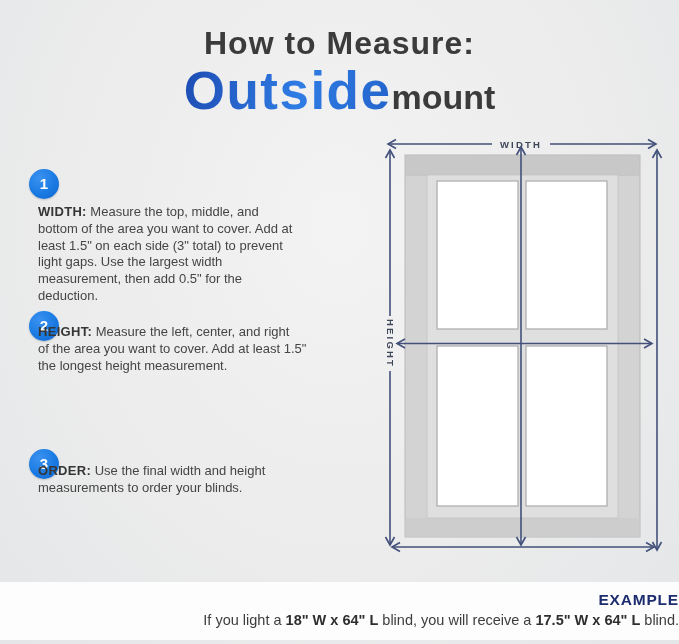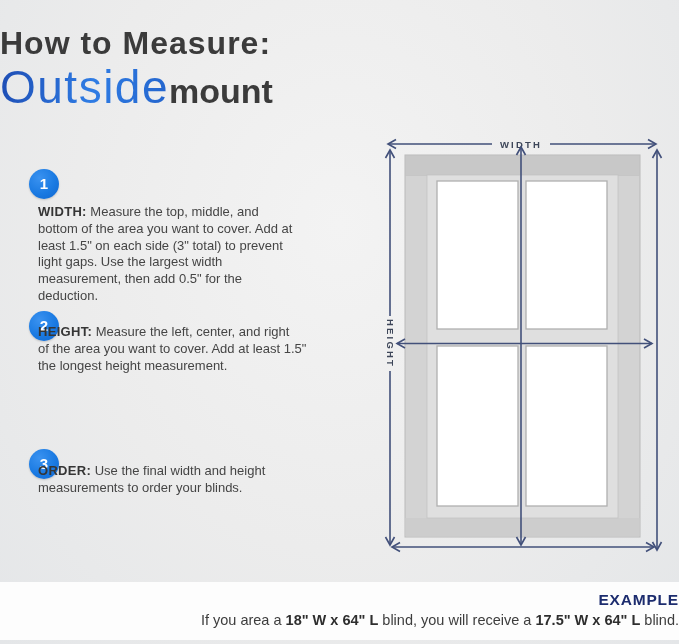--- a/index.html
+++ b/index.html
@@ -3,27 +3,27 @@
 <meta charset="utf-8">
 <style>
   * { margin:0; padding:0; box-sizing:border-box; }
   body { font-family:"Liberation Sans", sans-serif; }
   .page{
     position:relative; width:679px; height:644px; overflow:hidden;
     background: radial-gradient(ellipse at 50% 35%, #f3f3f3 0%, #ececec 55%, #e4e6e8 100%);
     color:#414141;
   }
   
-  .title-block{ position:absolute; top:27px; left:0; width:679px; }
+  .title-block{ position:absolute; top:27px; left:0; width:679px; text-align:center; }
   .title-line1{
     font-size:32px; font-weight:600; letter-spacing:1px; color:#3b3b3b; line-height:1.05;
   }
   .title-line2{ margin-top:2px; line-height:1.05; }
   .title-highlight{
-    font-size:46px; font-weight:400; letter-spacing:1.5px;
+    font-size:53px; font-weight:700; letter-spacing:1.5px;
     background:linear-gradient(100deg,#1d4cb3 0%,#2f7ce4 55%,#2364cc 100%);
     -webkit-background-clip:text; background-clip:text;
     color:transparent; -webkit-text-fill-color:transparent;
   }
   .title-suffix{ font-size:34px; font-weight:600; color:#3b3b3b; }
 
   
   .step-badge{
     position:absolute; left:29px; width:30px; height:30px; border-radius:50%;
     background:radial-gradient(circle at 35% 30%, #3a92f0 0%, #1a7ae2 55%, #1066cf 100%);
@@ -136,17 +136,17 @@
     <g>
       <path class="mline" d="M22 218.5 H277"></path>
       <path class="mline" d="M30 214 L22 218.5 L30 223"></path>
       <path class="mline" d="M269 214 L277 218.5 L269 223"></path>
     </g>
   </svg>
 
   <div class="example-band">
     <div class="example-heading">EXAMPLE</div>
     <div class="example-text">
-      <span>If you area a </span><b>18" W x 64" L</b><span> blind, you will receive a </span><b>17.5" W x 64" L</b><span> blind.</span>
+      <span>If you light a </span><b>18" W x 64" L</b><span> blind, you will receive a </span><b>17.5" W x 64" L</b><span> blind.</span>
     </div>
   </div>
 
 </div>
 
 </body></html>

